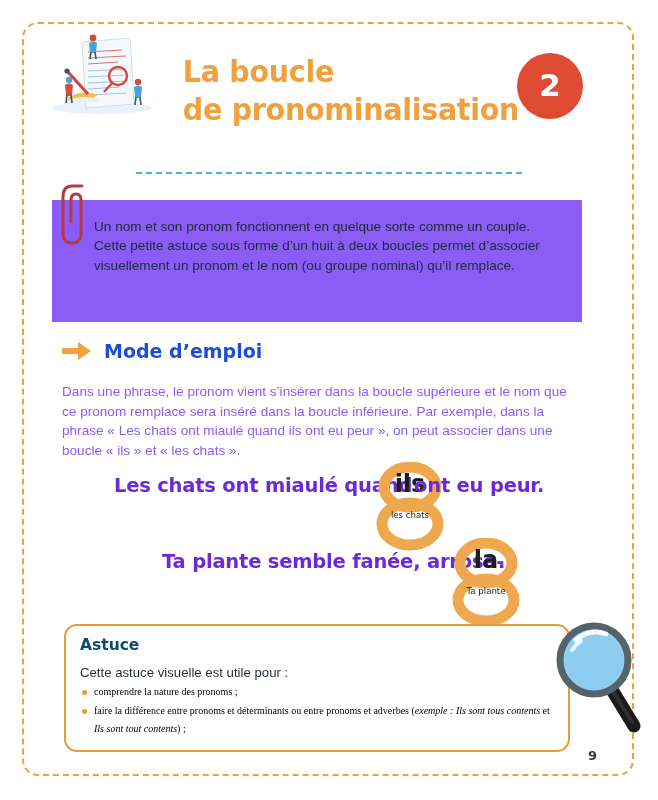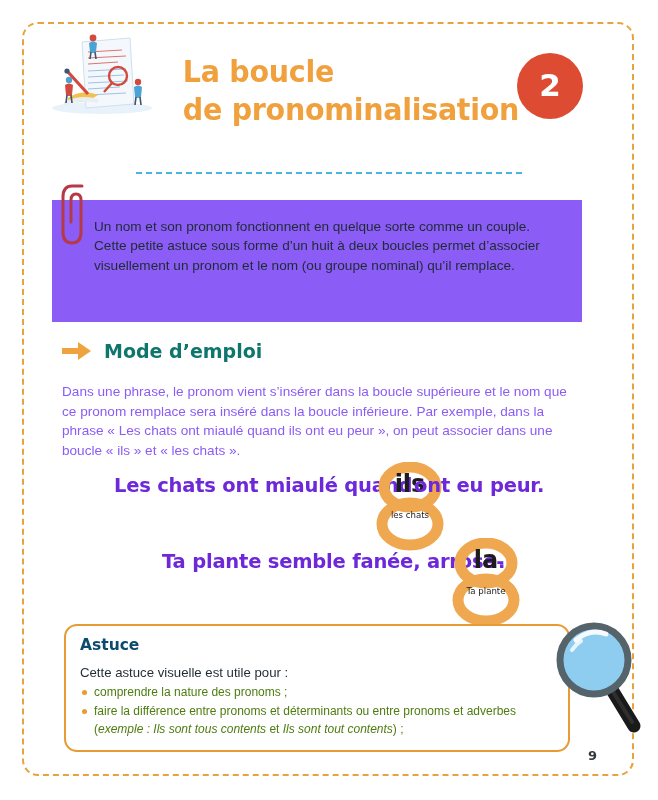--- a/index.html
+++ b/index.html
@@ -158,21 +158,21 @@
   }
   #arrow-icon {
     width: 30px;
     height: 20px;
     margin-right: 12px;
   }
   #howto-title {
     font-family: "DejaVu Sans", sans-serif;
     font-weight: bold;
     font-size: 19px;
-    color: #0f766e;
+    color: #1d4ed8;
   }
   #howto-body {
     position: absolute;
     left: 62px;
     top: 382px;
     width: 510px;
     font-size: 13.6px;
     line-height: 19.6px;
     color: #8b5cf6;
   }
@@ -262,24 +262,25 @@
     left: 14px;
     top: 57px;
     width: 478px;
     margin: 0;
     padding: 0;
     list-style: none;
   }
   #tip-list li {
     position: relative;
     padding-left: 14px;
-    font-size: 12px;
+    font-size: 10px;
     line-height: 18.2px;
-    color: #4d7c0f;
+    color: #000000;
     margin-bottom: 1px;
+    font-family: Liberation Serif, serif;
   }
   #tip-list li::before {
     content: "";
     position: absolute;
     left: 2px;
     top: 7px;
     width: 5px;
     height: 5px;
     border-radius: 50%;
     background: #e89b35;

